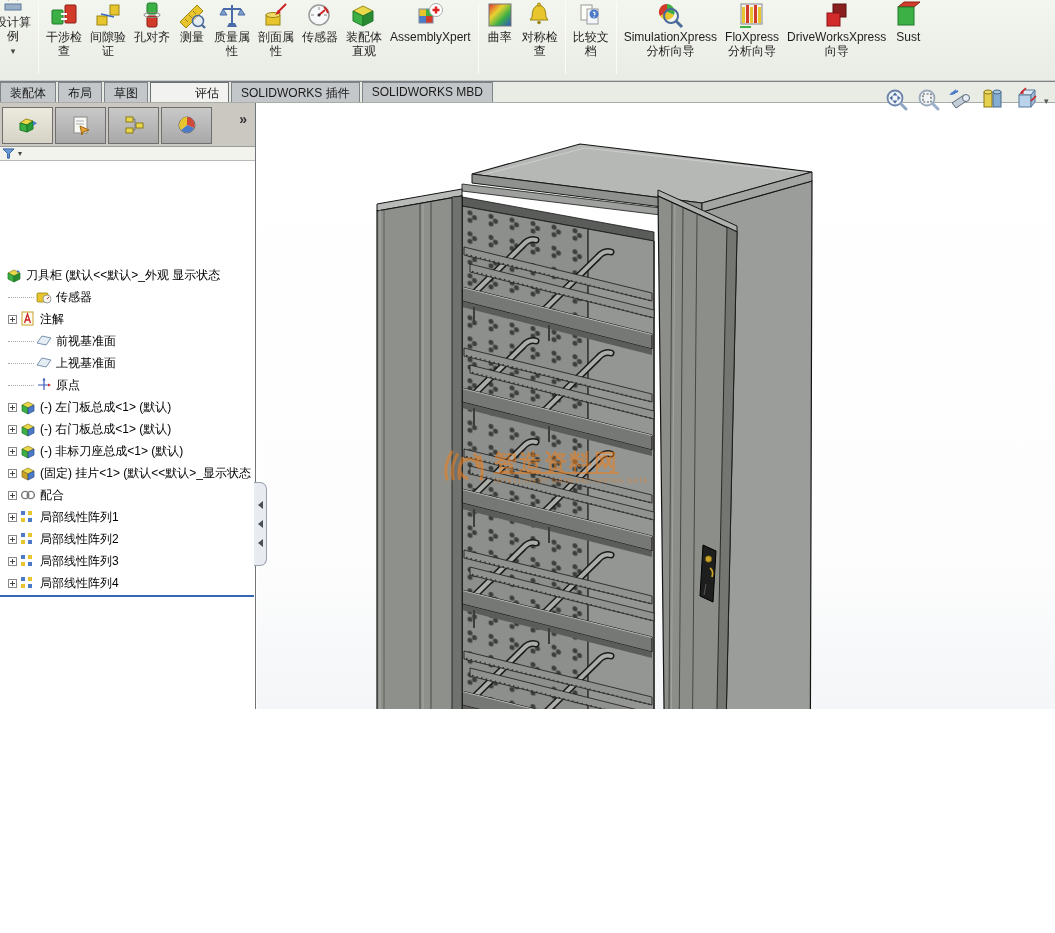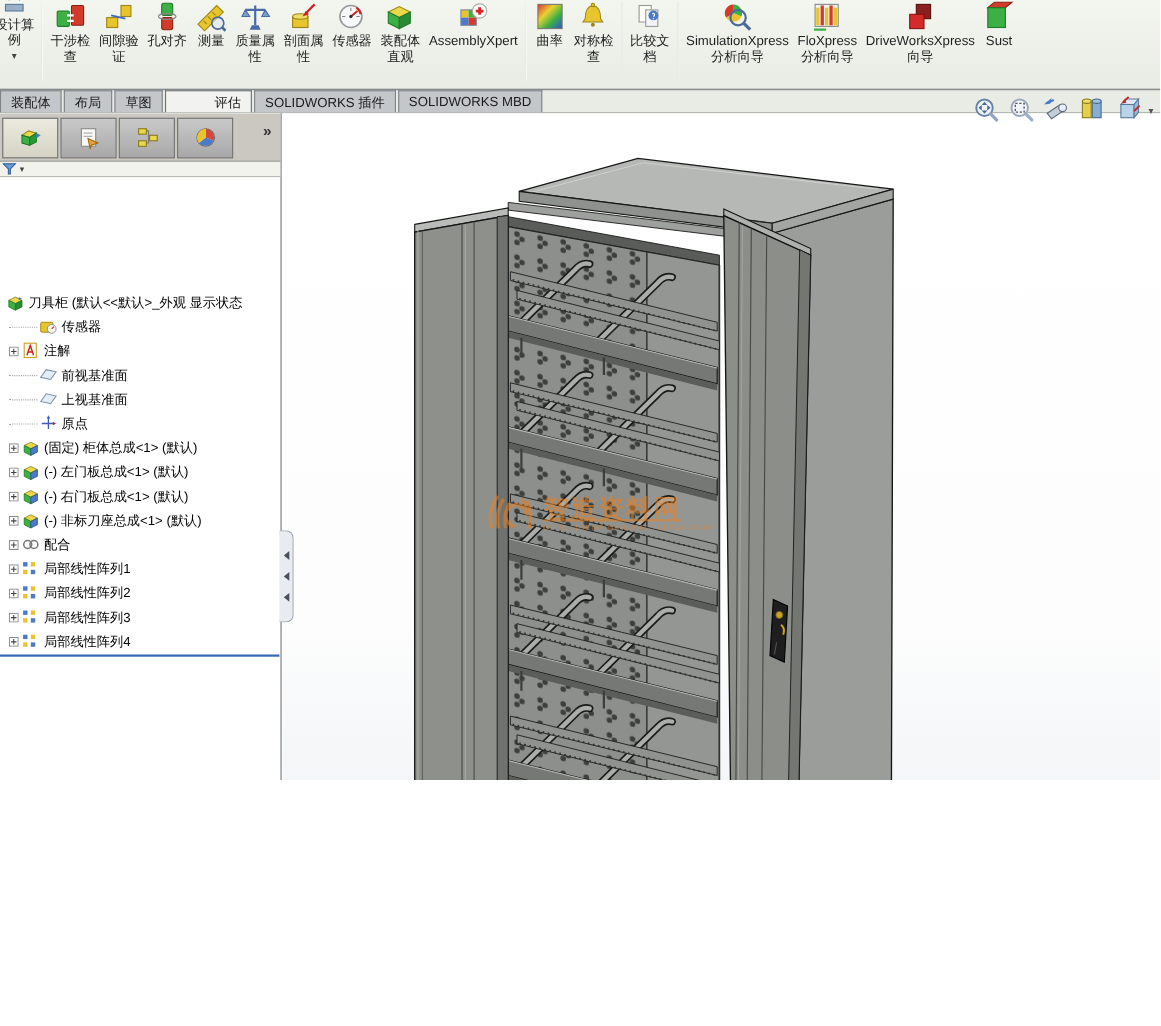--- a/index.html
+++ b/index.html
@@ -364,57 +364,57 @@
       <div class="trow pad-exp">
         <svg class="exp" viewBox="0 0 9 9">
             <rect x="0.5" y="0.5" width="8" height="8" fill="#fff" stroke="#898989"></rect>
             <path d="M2,4.5 H7 M4.5,2 V7" stroke="#444"></path>
           </svg>
         <svg class="ticon" viewBox="0 0 16 16">
             <polygon points="2,6 8,3 14,6 8,9" fill="#e8d84a" stroke="#8a7a1a" stroke-width="0.7"></polygon>
             <polygon points="2,6 8,9 8,15 2,12" fill="#3cb044" stroke="#1a7a24" stroke-width="0.7"></polygon>
             <polygon points="8,9 14,6 14,12 8,15" fill="#4a7ac8" stroke="#2a4a88" stroke-width="0.7"></polygon>
           </svg>
-        <span class="lbl">(固定) 柜体总成&lt;1&gt; (默认)</span>
+        <span class="lbl">(-) 左门板总成&lt;1&gt; (默认)</span>
       </div>
       <div class="trow pad-exp">
         <svg class="exp" viewBox="0 0 9 9">
             <rect x="0.5" y="0.5" width="8" height="8" fill="#fff" stroke="#898989"></rect>
             <path d="M2,4.5 H7 M4.5,2 V7" stroke="#444"></path>
           </svg>
         <svg class="ticon" viewBox="0 0 16 16">
             <polygon points="2,6 8,3 14,6 8,9" fill="#e8d84a" stroke="#8a7a1a" stroke-width="0.7"></polygon>
             <polygon points="2,6 8,9 8,15 2,12" fill="#3cb044" stroke="#1a7a24" stroke-width="0.7"></polygon>
             <polygon points="8,9 14,6 14,12 8,15" fill="#4a7ac8" stroke="#2a4a88" stroke-width="0.7"></polygon>
           </svg>
-        <span class="lbl">(-) 左门板总成&lt;1&gt; (默认)</span>
+        <span class="lbl">(-) 右门板总成&lt;1&gt; (默认)</span>
       </div>
       <div class="trow pad-exp">
         <svg class="exp" viewBox="0 0 9 9">
             <rect x="0.5" y="0.5" width="8" height="8" fill="#fff" stroke="#898989"></rect>
             <path d="M2,4.5 H7 M4.5,2 V7" stroke="#444"></path>
           </svg>
         <svg class="ticon" viewBox="0 0 16 16">
             <polygon points="2,6 8,3 14,6 8,9" fill="#e8d84a" stroke="#8a7a1a" stroke-width="0.7"></polygon>
             <polygon points="2,6 8,9 8,15 2,12" fill="#3cb044" stroke="#1a7a24" stroke-width="0.7"></polygon>
             <polygon points="8,9 14,6 14,12 8,15" fill="#4a7ac8" stroke="#2a4a88" stroke-width="0.7"></polygon>
           </svg>
-        <span class="lbl">(-) 右门板总成&lt;1&gt; (默认)</span>
+        <span class="lbl">(-) 非标刀座总成&lt;1&gt; (默认)</span>
       </div>
       <div class="trow pad-exp">
         <svg class="exp" viewBox="0 0 9 9">
             <rect x="0.5" y="0.5" width="8" height="8" fill="#fff" stroke="#898989"></rect>
             <path d="M2,4.5 H7 M4.5,2 V7" stroke="#444"></path>
           </svg>
         <svg class="ticon" viewBox="0 0 16 16">
             <polygon points="2,6 8,3 14,6 8,9" fill="#e8d84a" stroke="#8a7a1a" stroke-width="0.7"></polygon>
-            <polygon points="2,6 8,9 8,15 2,12" fill="#3cb044" stroke="#1a7a24" stroke-width="0.7"></polygon>
+            <polygon points="2,6 8,9 8,15 2,12" fill="#c9a227" stroke="#8a6a14" stroke-width="0.7"></polygon>
             <polygon points="8,9 14,6 14,12 8,15" fill="#4a7ac8" stroke="#2a4a88" stroke-width="0.7"></polygon>
           </svg>
-        <span class="lbl">(-) 非标刀座总成&lt;1&gt; (默认)</span>
+        <span class="lbl">(固定) 挂片&lt;1&gt; (默认&lt;&lt;默认&gt;_显示状态</span>
       </div>
       <div class="trow pad-exp">
         <svg class="exp" viewBox="0 0 9 9">
             <rect x="0.5" y="0.5" width="8" height="8" fill="#fff" stroke="#898989"></rect>
             <path d="M2,4.5 H7 M4.5,2 V7" stroke="#444"></path>
           </svg>
         <svg class="ticon" viewBox="0 0 16 16">
             <circle cx="5.2" cy="8" r="3.6" fill="none" stroke="#777" stroke-width="1.4"></circle>
             <circle cx="10.8" cy="8" r="3.6" fill="none" stroke="#777" stroke-width="1.4"></circle>
           </svg>

